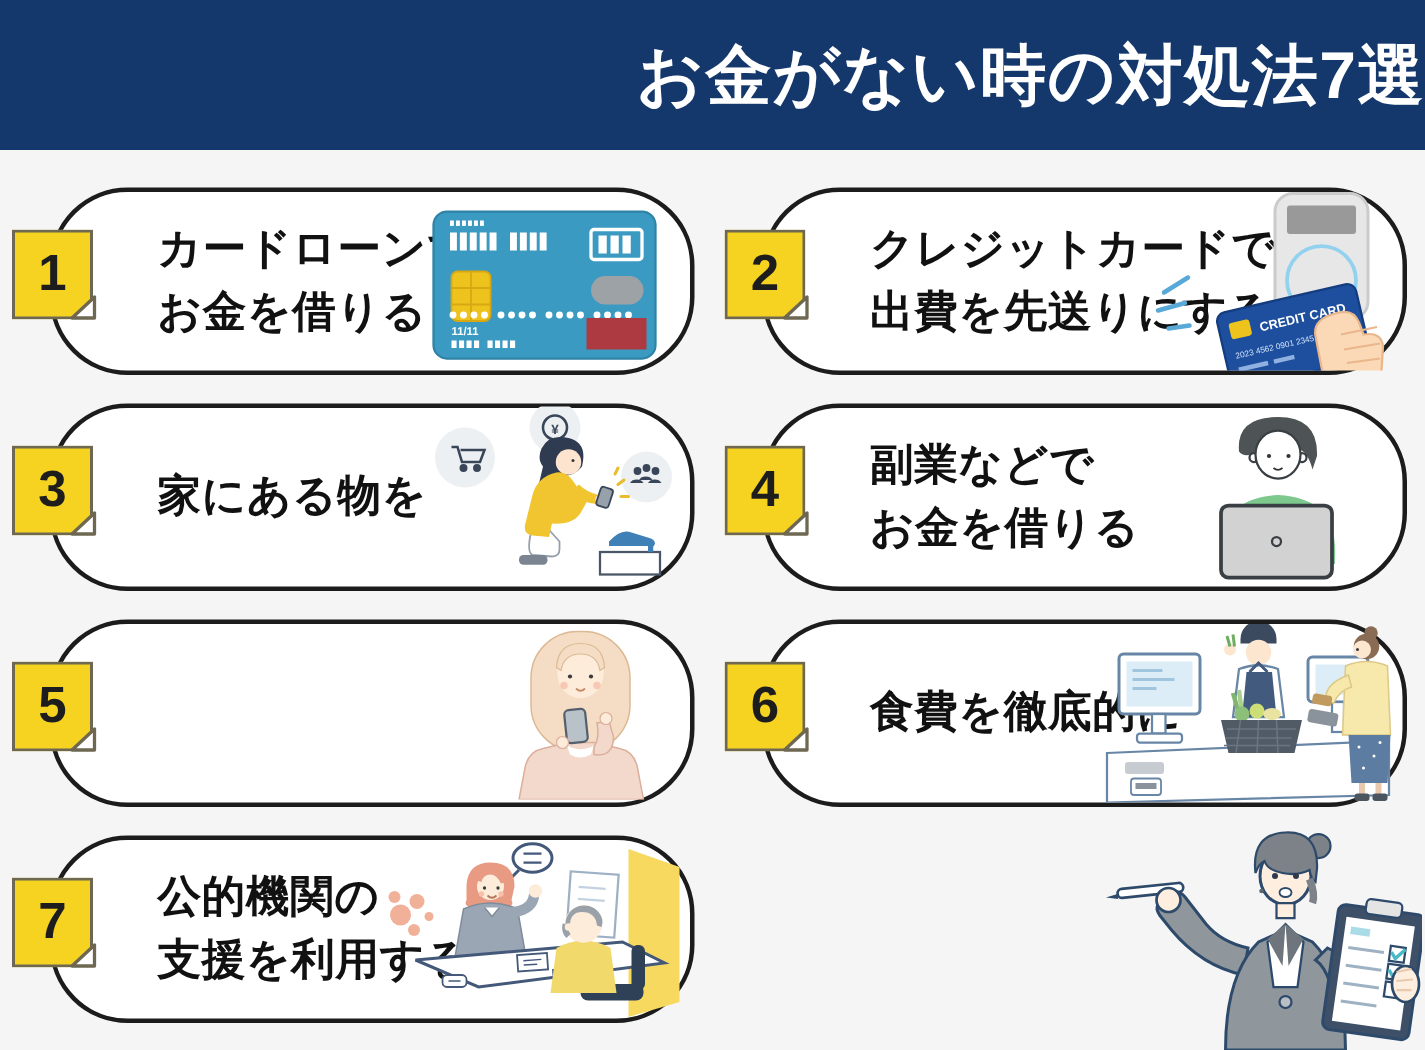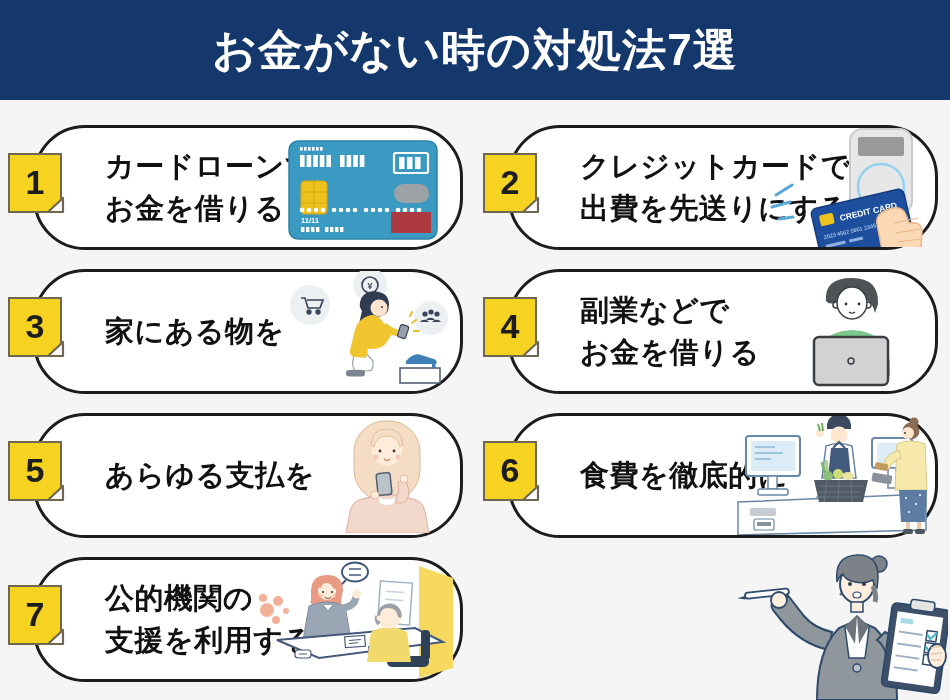--- a/index.html
+++ b/index.html
@@ -5,21 +5,21 @@
   html,body{margin:0;padding:0;}
   body{
     width:950px;height:700px;position:relative;overflow:hidden;
     background:#f5f5f6;
     font-family:"Liberation Sans","DejaVu Sans",sans-serif;
     -webkit-font-smoothing:antialiased;
   }
   
   .header{
     position:absolute;left:0;top:0;width:950px;height:100px;
-    background:#14386b;display:flex;align-items:center;justify-content:center;
+    background:#14386b;display:flex;align-items:center;justify-content:flex-end;
   }
   .title{
     color:#ffffff;font-size:44px;font-weight:900;letter-spacing:1px;
   }
   
   .item{position:absolute;width:430px;height:125px;}
   .pill{
     position:absolute;inset:0;background:#ffffff;
     border:3px solid #1c1c1c;border-radius:52px;box-sizing:border-box;
   }
@@ -256,21 +256,20 @@
 
 <div class="item" style="left:33px;top:413px">
   <div class="pill"></div>
   <div class="tag">
     <span class="num">5</span>
   </div>
   <svg class="fold" style="left:13px;top:70px" viewBox="0 0 19 19">
     <path d="M2 17 L17 3 L17 17 Z" fill="#ffffff" stroke="#6e6852" stroke-width="2.2" stroke-linejoin="round"></path>
   </svg>
   <div class="label">
-    <span>あらゆる支払を</span>
   </div>
   <svg class="illo" style="left:287px;top:4px" width="135" height="116" viewBox="0 0 135 116">
     <g>
       <rect x="34" y="4" width="66" height="80" rx="31" fill="#f4ddc4" stroke="#dcb994" stroke-width="1"></rect>
       <ellipse cx="67" cy="32" rx="15.5" ry="16.5" fill="#fdecd9"></ellipse>
       <path d="M51 28 q1 -16 16 -16 q15 0 16 16 l-3 2 q-2 -11 -13 -11 q-11 0 -13 11 z" fill="#f4ddc4" stroke="#dcb994" stroke-width="0.8"></path>
       <circle cx="60" cy="34" r="1.4" fill="#3a3a3a"></circle>
         <circle cx="74" cy="34" r="1.4" fill="#3a3a3a"></circle>
       <circle cx="56" cy="40" r="2.5" fill="#f8c8b4"></circle>
         <circle cx="78" cy="40" r="2.5" fill="#f8c8b4"></circle>

